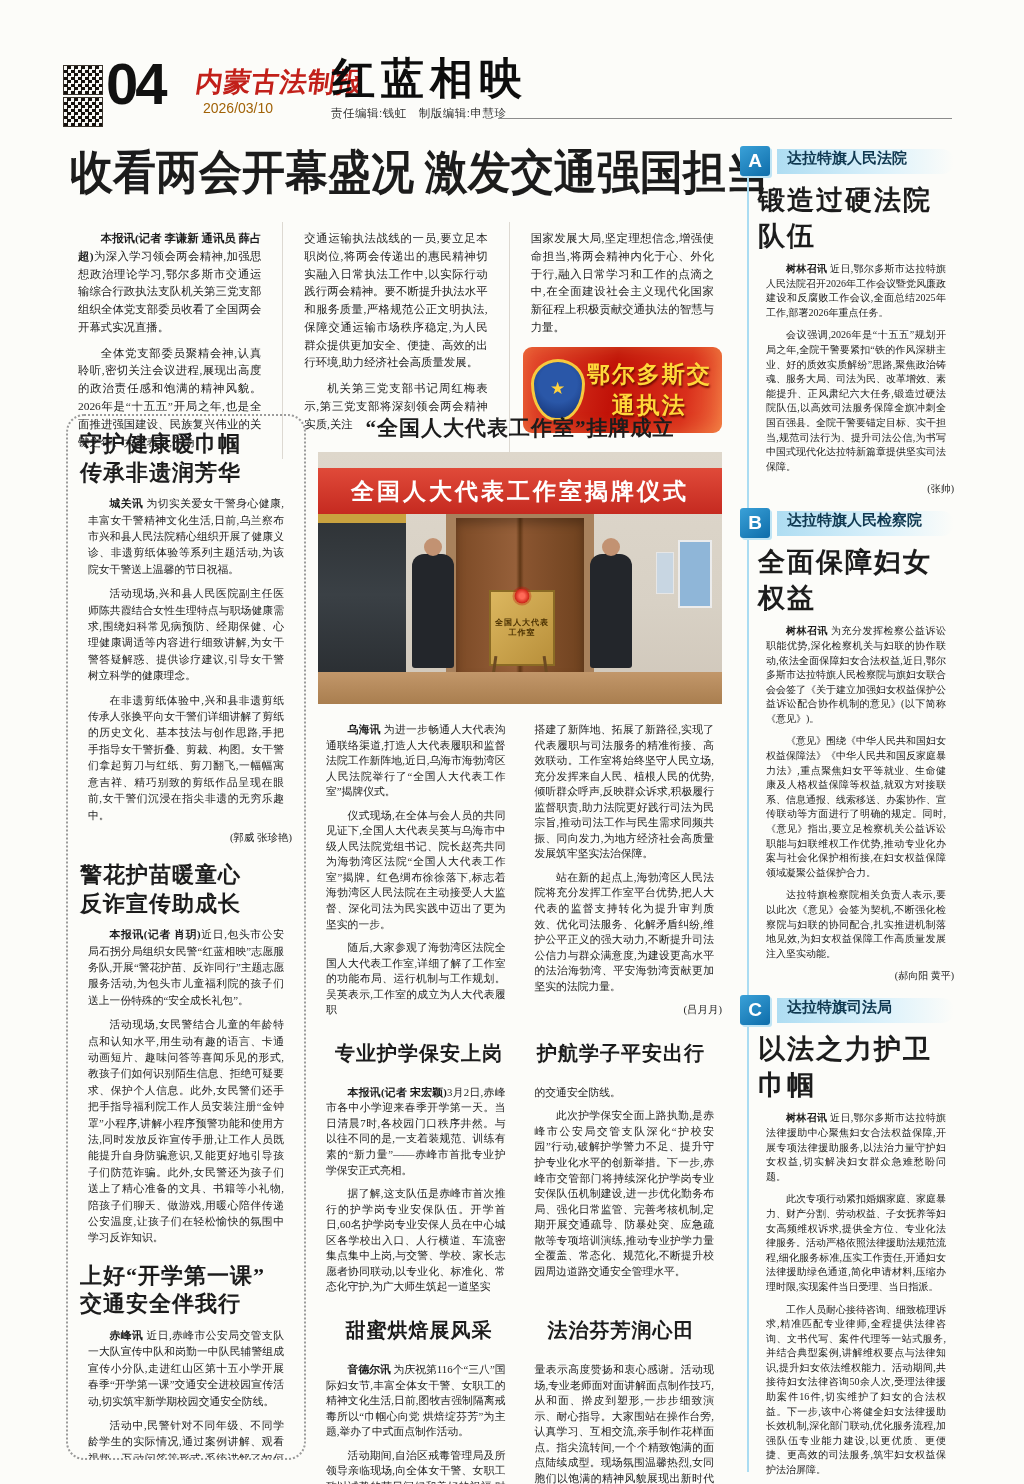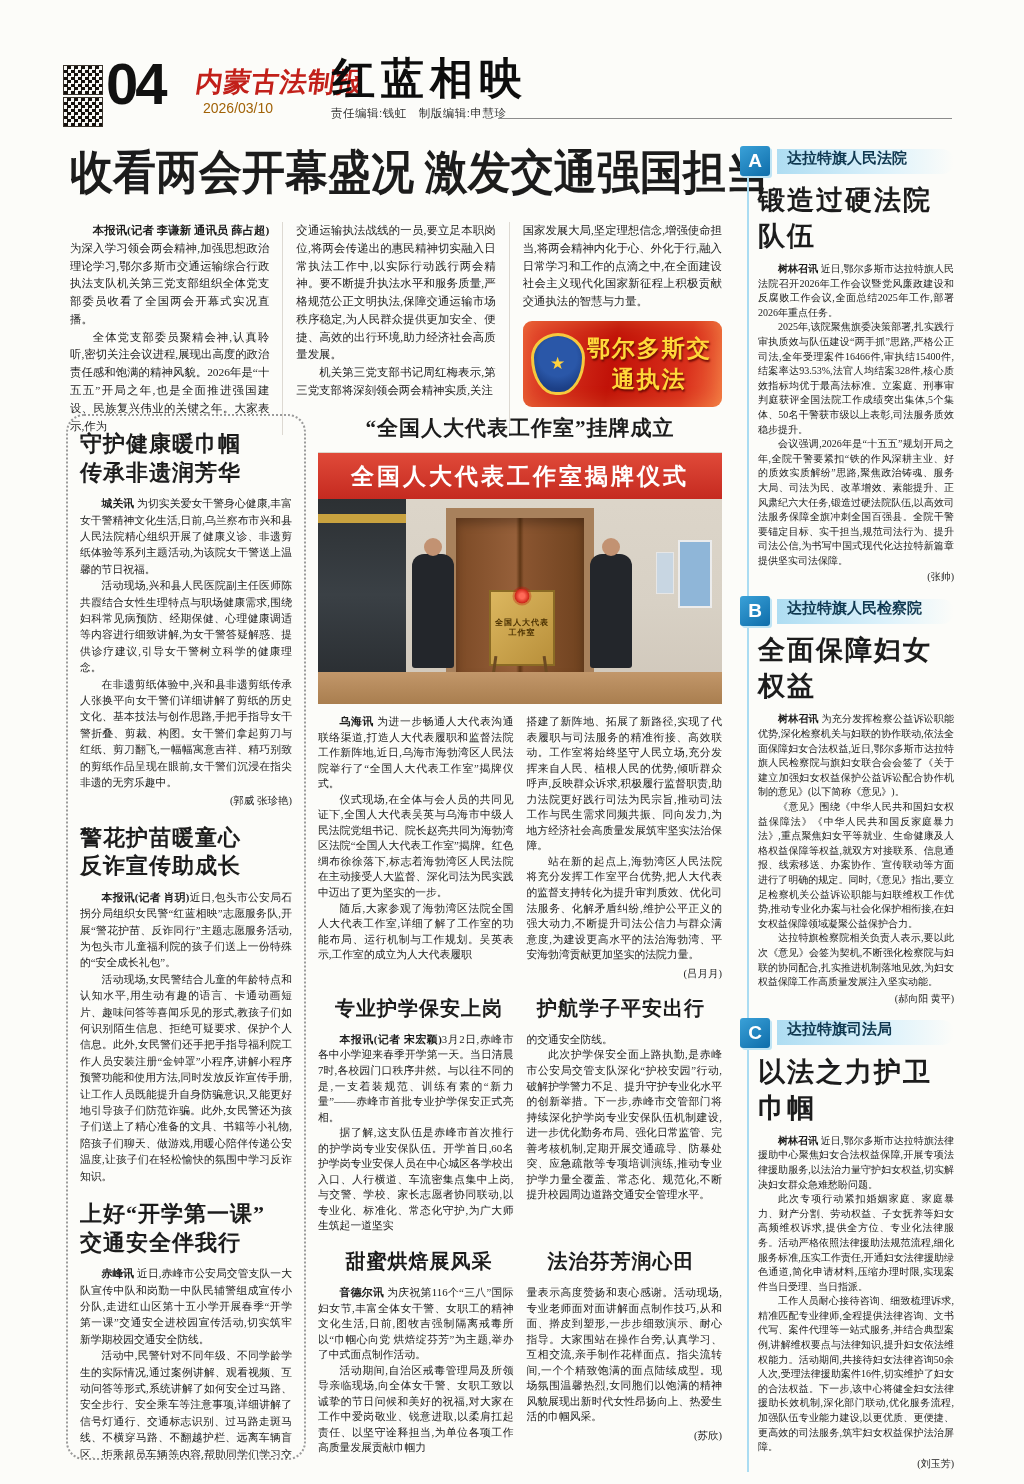--- a/index.html
+++ b/index.html
@@ -16,21 +16,21 @@
   .section-title{left:332px;top:50px;font-size:43px;font-weight:900;letter-spacing:6px;color:#0d0d0d;}
   .editors{left:331px;top:106px;font:400 11.5px "Liberation Sans",sans-serif;color:#333;letter-spacing:.5px;}
   .header-rule{left:498px;top:118px;width:454px;height:0;border-top:1px solid #8c8c8c;}
 
   
   .lead{left:70px;top:142px;width:652px;}
   .lead-headline{font-size:43px;font-weight:900;letter-spacing:0px;white-space:nowrap;text-align:center;transform:scaleY(1.08);transform-origin:top;}
   .lead-cols{display:flex;margin-top:22px;}
   .lead-col{flex:1;font-size:11.4px;line-height:1.56;text-align:justify;}
   .lead-col + .lead-col{border-left:1px solid #ddd9d2;margin-left:13px;padding-left:13px;}
-  .p{text-indent:2em;margin:0;}
+  .p{text-indent:2em;margin:8px;}
   .cont{text-indent:0;}
   .intro{font-weight:700;}
 
   .traffic-banner{margin-top:10px;height:86px;border-radius:9px;display:flex;align-items:center;padding:0 8px;box-sizing:border-box;
     background:linear-gradient(100deg,#e64a2e 0%,#c11208 45%,#d92f1b 80%,#ef6a3c 100%);
     box-shadow:inset 0 0 20px rgba(255,215,100,.28);}
   .police-badge{width:48px;height:56px;flex:0 0 auto;background:radial-gradient(circle at 50% 38%,#2a57a8 45%,#1c3f86 75%);
     border:3px solid #f6c93e;border-radius:50% 50% 46% 46% / 40% 40% 60% 60%;
     display:flex;align-items:center;justify-content:center;color:#ffd23e;font-size:17px;}
   .traffic-text{flex:1;text-align:center;font:900 23px "Liberation Sans",sans-serif;color:#ffd83a;
@@ -42,21 +42,21 @@
   .box-art{margin-bottom:16px;}
   .box-head{font-size:22px;font-weight:900;line-height:1.3;letter-spacing:1px;margin:0 0 8px;}
   .box-art .p{font-size:10.8px;line-height:1.52;text-align:justify;}
   .byline{text-align:right;font-size:10.5px;margin-top:3px;}
 
   
   .center{left:318px;top:414px;width:404px;}
   .ph-head{text-align:center;font-size:21px;font-weight:900;letter-spacing:1px;margin:0 0 10px;}
   .photo{position:relative;width:404px;height:252px;overflow:hidden;
     background:linear-gradient(180deg,#ded7cb 0%,#d8d1c5 60%,#cfc6b9 100%);}
-  .photo-banner{position:absolute;top:1px;left:0;right:0;height:46px;color:#fff;display:flex;align-items:center;justify-content:center;
+  .photo-banner{position:absolute;top:16px;left:0;right:0;height:46px;color:#fff;display:flex;align-items:center;justify-content:center;
     background:linear-gradient(180deg,#e04a39,#c52a20);font-size:23px;font-weight:700;letter-spacing:3px;}
   .glass{position:absolute;left:0;top:46px;bottom:30px;width:88px;background:linear-gradient(180deg,#2c3033,#3a4045 55%,#2b2f33);}
   .glass::after{content:"";position:absolute;top:16px;left:0;right:0;height:9px;background:#c9a23f;}
   .doorframe{position:absolute;left:128px;bottom:30px;width:148px;height:166px;background:#a8815c;}
   .door{position:absolute;left:138px;bottom:32px;width:128px;height:154px;
     background:linear-gradient(90deg,#7c4a26 0%,#96603a 47%,#5f3716 50%,#8a5530 53%,#6f421f 100%);
     box-shadow:inset 0 6px 10px rgba(0,0,0,.25);}
   .poster-a{position:absolute;right:10px;bottom:96px;width:30px;height:64px;background:#8fb6d8;border:2px solid #ececec;}
   .poster-b{position:absolute;right:48px;bottom:110px;width:16px;height:40px;background:#c8d6e2;border:1px solid #e6e6e6;}
   .man{position:absolute;bottom:36px;width:42px;height:114px;background:#23262b;border-radius:12px 12px 3px 3px;}
@@ -239,21 +239,20 @@
 
   <div class="abs sidebar">
 
     <div class="sb-sec">
       <div class="sb-header">
         <div class="sb-badge">A</div>
         <div class="sb-label">达拉特旗人民法院</div>
       </div>
       <div class="sb-head">锻造过硬法院队伍</div>
       <p class="p"><b class="intro">树林召讯</b> <span>近日,鄂尔多斯市达拉特旗人民法院召开2026年工作会议暨党风廉政建设和反腐败工作会议,全面总结2025年工作,部署2026年重点任务。</span></p>
-      <p class="p">2025年,该院聚焦旗委决策部署,扎实践行审执质效与队伍建设“两手抓”思路,严格公正司法,全年受理案件16466件,审执结15400件,结案率达93.53%,法官人均结案328件,核心质效指标均优于最高法标准。立案庭、刑事审判庭获评全国法院工作成绩突出集体,5个集体、50名干警获市级以上表彰,司法服务质效稳步提升。</p>
       <p class="p">会议强调,2026年是“十五五”规划开局之年,全院干警要紧扣“铁的作风深耕主业、好的质效实质解纷”思路,聚焦政治铸魂、服务大局、司法为民、改革增效、素能提升、正风肃纪六大任务,锻造过硬法院队伍,以高效司法服务保障全旗冲刺全国百强县。全院干警要锚定目标、实干担当,规范司法行为、提升司法公信,为书写中国式现代化达拉特新篇章提供坚实司法保障。</p>
       <div class="sb-byline">(张帅)</div>
     </div>
 
     <div class="sb-sec">
       <div class="sb-header">
         <div class="sb-badge">B</div>
         <div class="sb-label">达拉特旗人民检察院</div>
       </div>
       <div class="sb-head">全面保障妇女权益</div>

